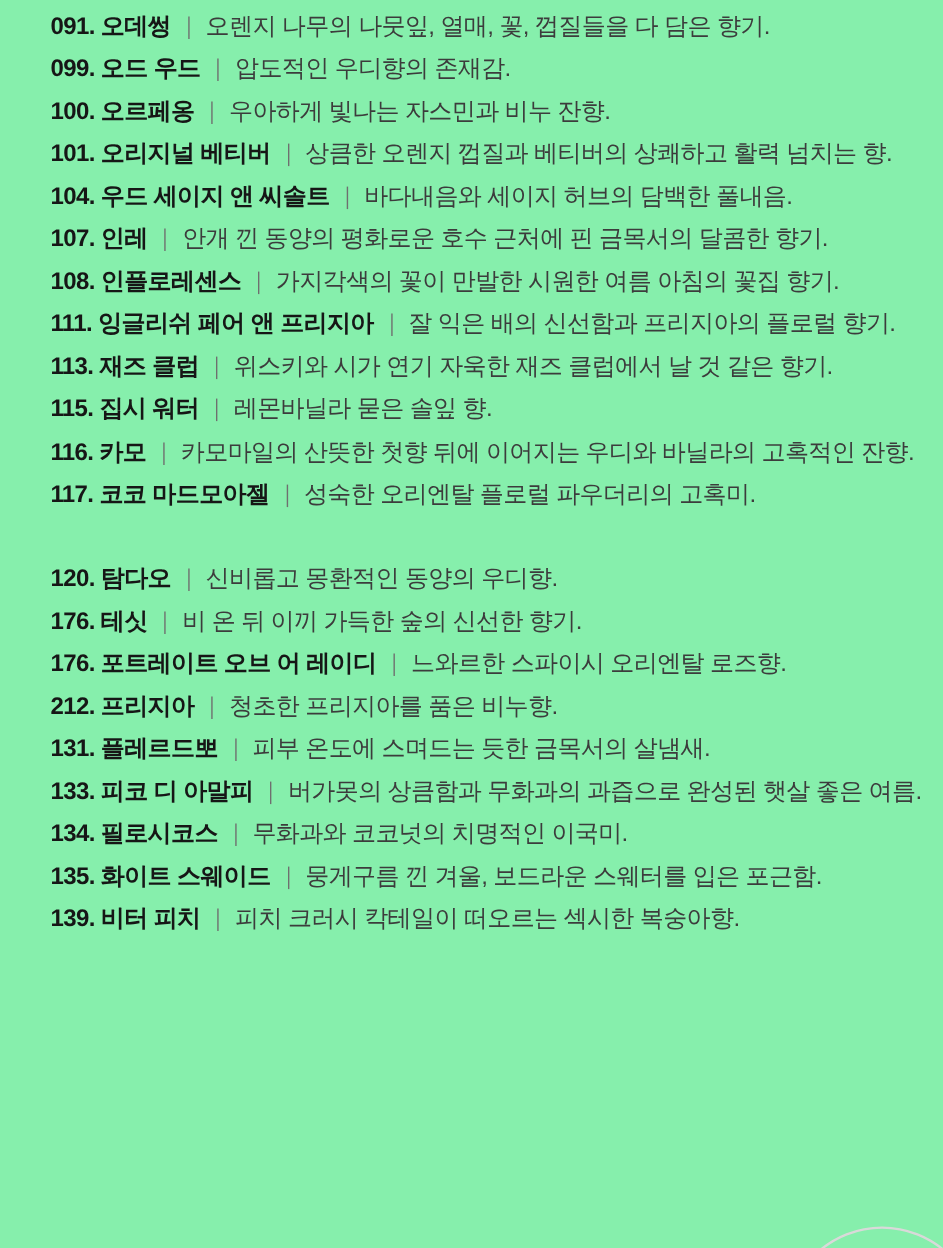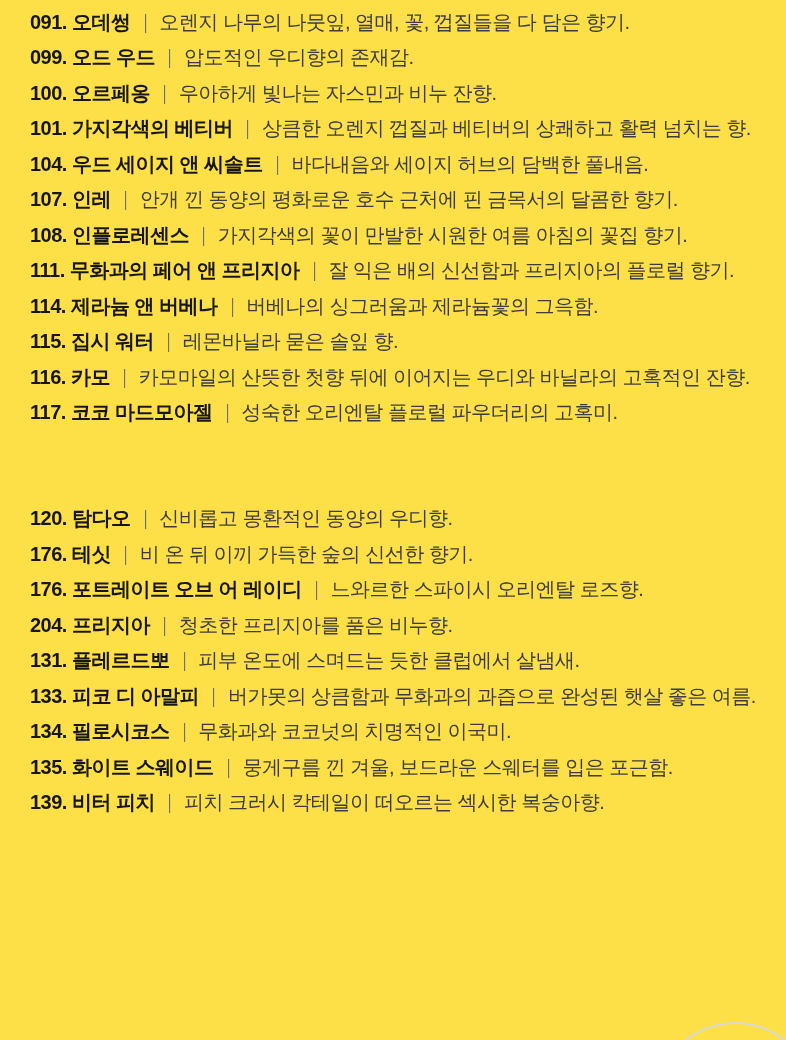--- a/index.html
+++ b/index.html
@@ -10,31 +10,32 @@
   body {
     width: 786px;
     height: 1040px;
     overflow: hidden;
     position: relative;
     font-family: "Liberation Sans", sans-serif;
   }
   .page {
     position: absolute;
     inset: 0;
-    background: #fde047;
+    background: #86efac;
+    padding-left: 12px;
   }
   .list {
     padding-left: 30px;
     padding-right: 8px;
   }
   .list.first {
     padding-top: 5px;
   }
   .list.second {
-    margin-top: 71px;
+    margin-top: 35px;
   }
   .row {
     margin: 0;
     line-height: 35.45px;
     white-space: nowrap;
     font-size: 20px;
     letter-spacing: -0.5px;
     color: #3c3c3c;
   }
   .num {
@@ -92,21 +93,21 @@
 
       <p class="row">
         <span class="num">100.</span>
         <span class="name">오르페옹</span>
         <span class="sep">|</span>
         <span class="desc">우아하게 빛나는 자스민과 비누 잔향.</span>
       </p>
 
       <p class="row">
         <span class="num">101.</span>
-        <span class="name">가지각색의 베티버</span>
+        <span class="name">오리지널 베티버</span>
         <span class="sep">|</span>
         <span class="desc">상큼한 오렌지 껍질과 베티버의 상쾌하고 활력 넘치는 향.</span>
       </p>
 
       <p class="row">
         <span class="num">104.</span>
         <span class="name">우드 세이지 앤 씨솔트</span>
         <span class="sep">|</span>
         <span class="desc">바다내음와 세이지 허브의 담백한 풀내음.</span>
       </p>
@@ -121,32 +122,32 @@
 
       <p class="row">
         <span class="num">108.</span>
         <span class="name">인플로레센스</span>
         <span class="sep">|</span>
         <span class="desc">가지각색의 꽃이 만발한 시원한 여름 아침의 꽃집 향기.</span>
       </p>
 
       <p class="row">
         <span class="num">111.</span>
-        <span class="name">무화과의 페어 앤 프리지아</span>
+        <span class="name">잉글리쉬 페어 앤 프리지아</span>
         <span class="sep">|</span>
         <span class="desc">잘 익은 배의 신선함과 프리지아의 플로럴 향기.</span>
       </p>
 
-
-      <p class="row">
-        <span class="num">114.</span>
-        <span class="name">제라늄 앤 버베나</span>
-        <span class="sep">|</span>
-        <span class="desc">버베나의 싱그러움과 제라늄꽃의 그윽함.</span>
-      </p>
+      <p class="row">
+        <span class="num">113.</span>
+        <span class="name">재즈 클럽</span>
+        <span class="sep">|</span>
+        <span class="desc">위스키와 시가 연기 자욱한 재즈 클럽에서 날 것 같은 향기.</span>
+      </p>
+
 
       <p class="row">
         <span class="num">115.</span>
         <span class="name">집시 워터</span>
         <span class="sep">|</span>
         <span class="desc">레몬바닐라 묻은 솔잎 향.</span>
       </p>
 
       <p class="row">
         <span class="num">116.</span>
@@ -181,31 +182,31 @@
 
 
       <p class="row">
         <span class="num">176.</span>
         <span class="name">포트레이트 오브 어 레이디</span>
         <span class="sep">|</span>
         <span class="desc">느와르한 스파이시 오리엔탈 로즈향.</span>
       </p>
 
       <p class="row">
-        <span class="num">204.</span>
+        <span class="num">212.</span>
         <span class="name">프리지아</span>
         <span class="sep">|</span>
         <span class="desc">청초한 프리지아를 품은 비누향.</span>
       </p>
 
       <p class="row">
         <span class="num">131.</span>
         <span class="name">플레르드뽀</span>
         <span class="sep">|</span>
-        <span class="desc">피부 온도에 스며드는 듯한 클럽에서 살냄새.</span>
+        <span class="desc">피부 온도에 스며드는 듯한 금목서의 살냄새.</span>
       </p>
 
 
       <p class="row">
         <span class="num">133.</span>
         <span class="name">피코 디 아말피</span>
         <span class="sep">|</span>
         <span class="desc">버가못의 상큼함과 무화과의 과즙으로 완성된 햇살 좋은 여름.</span>
       </p>
 

